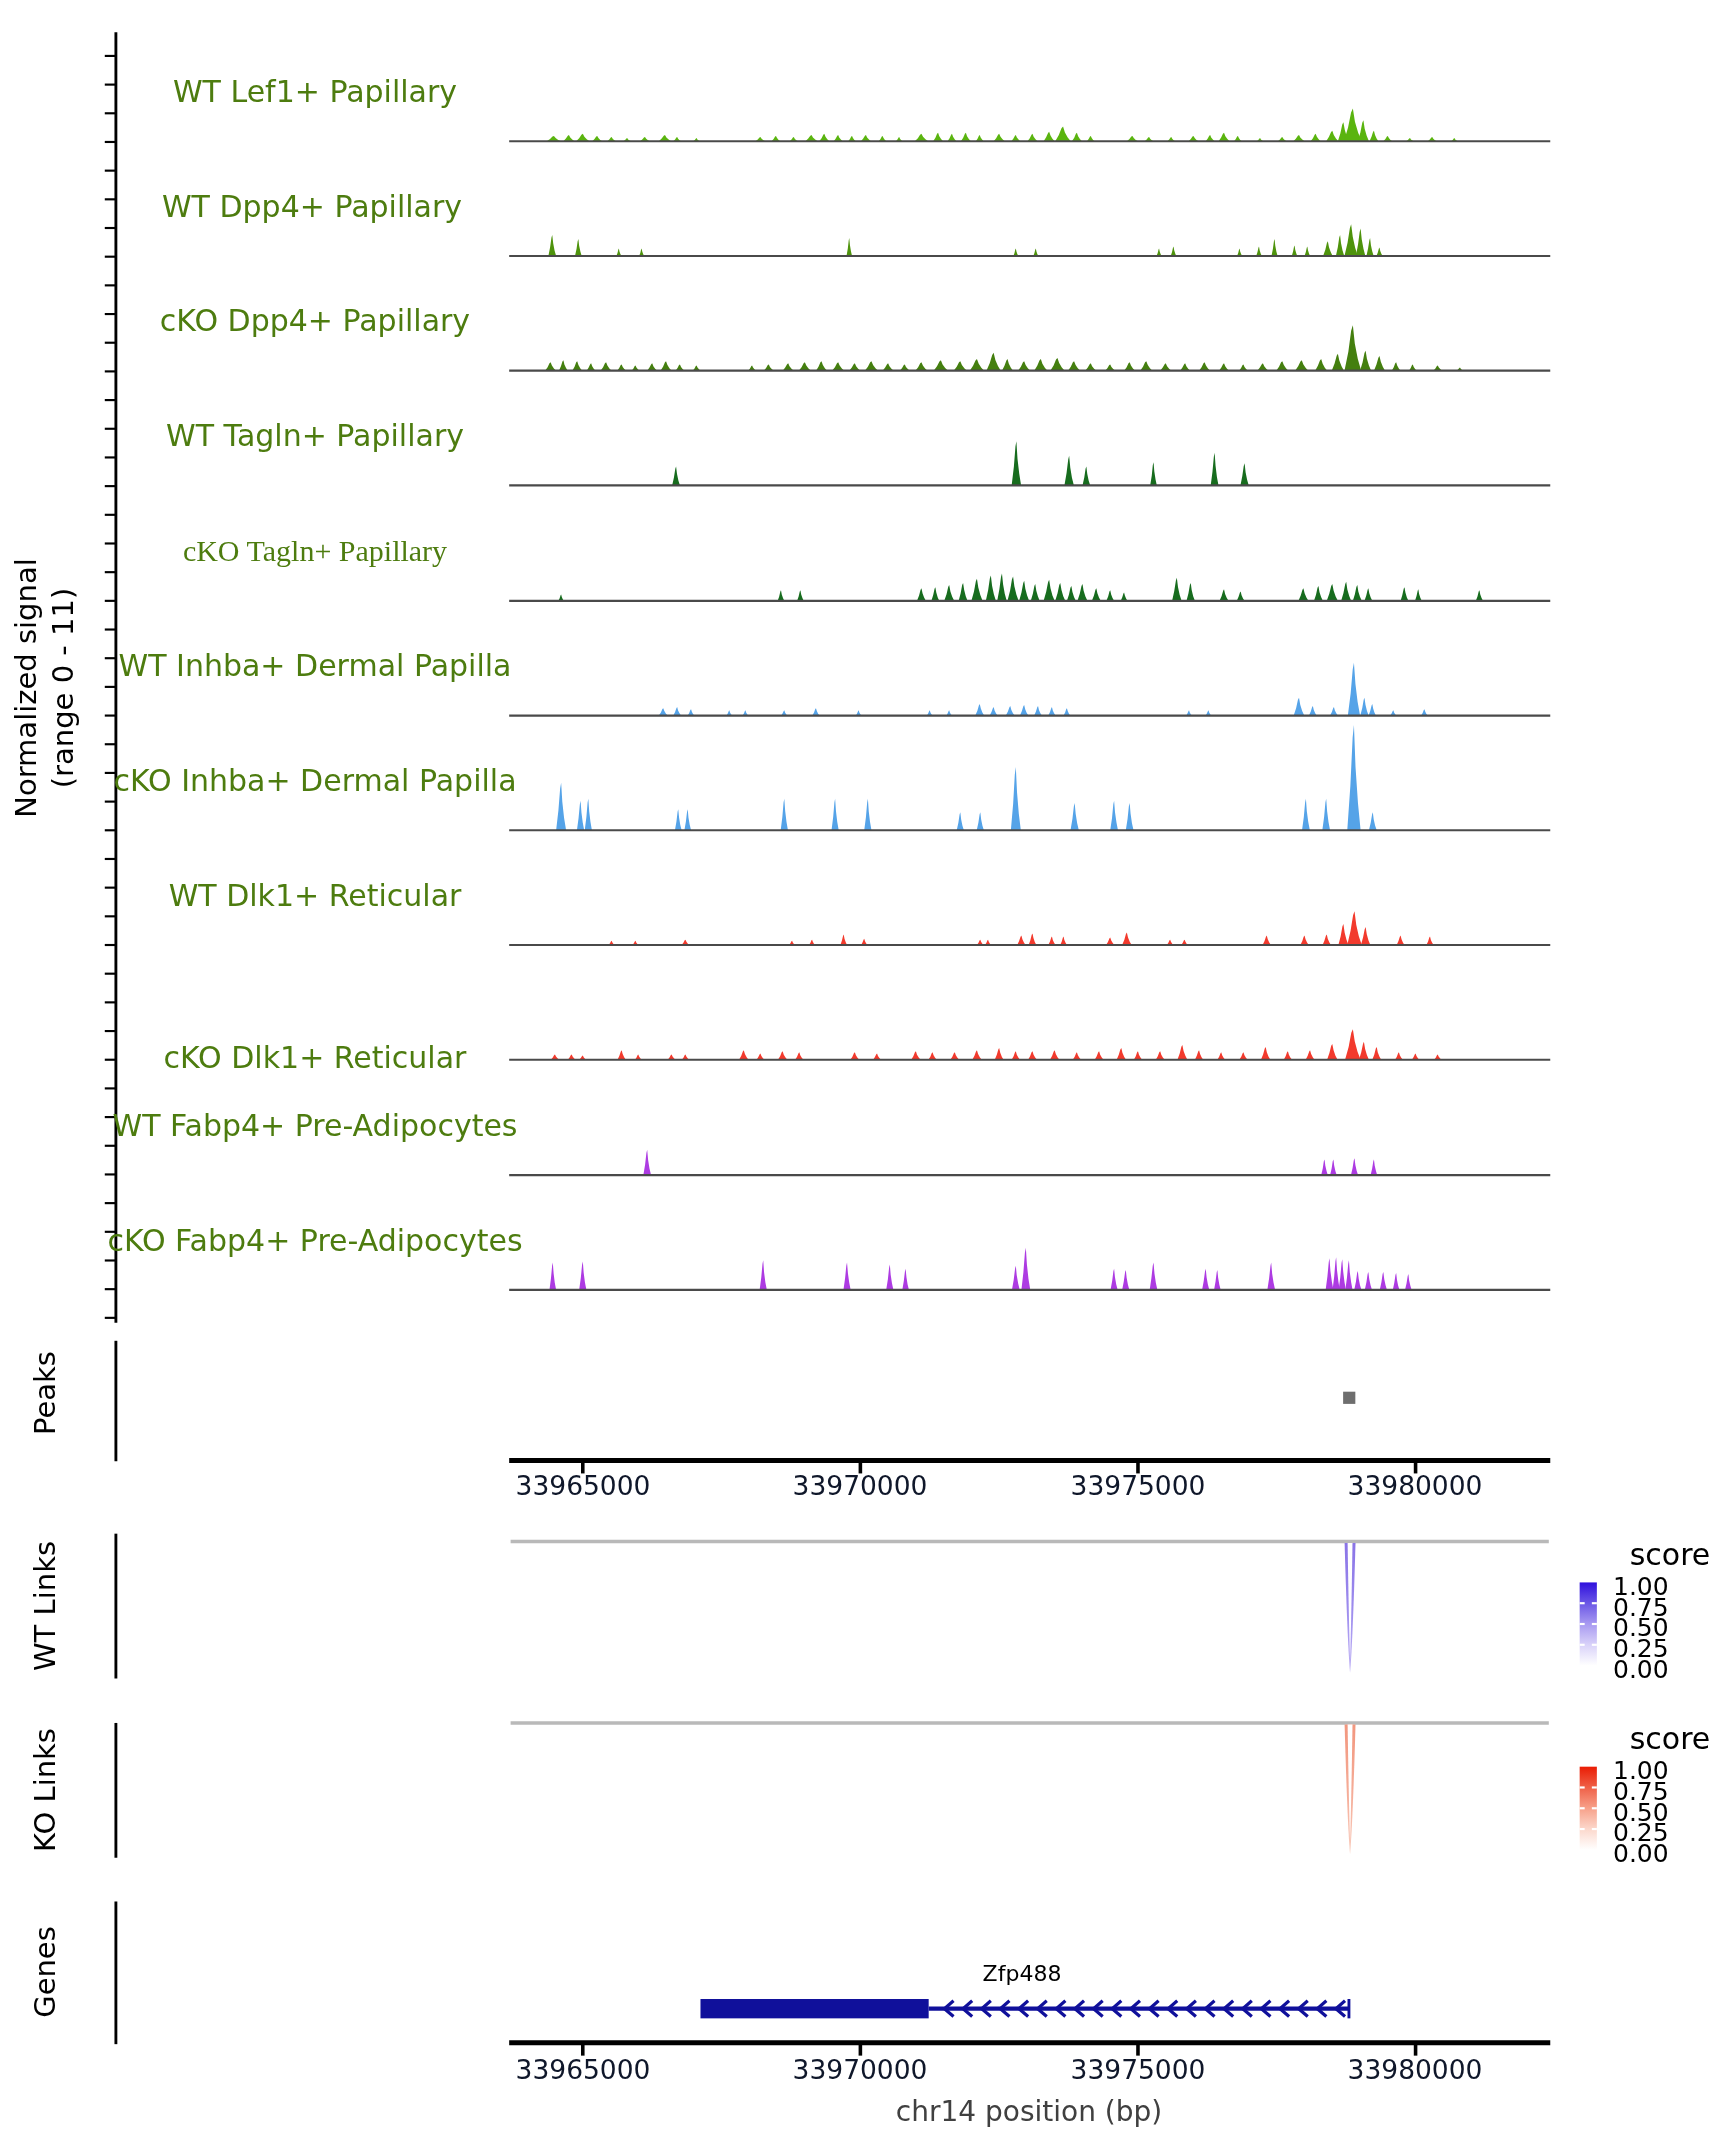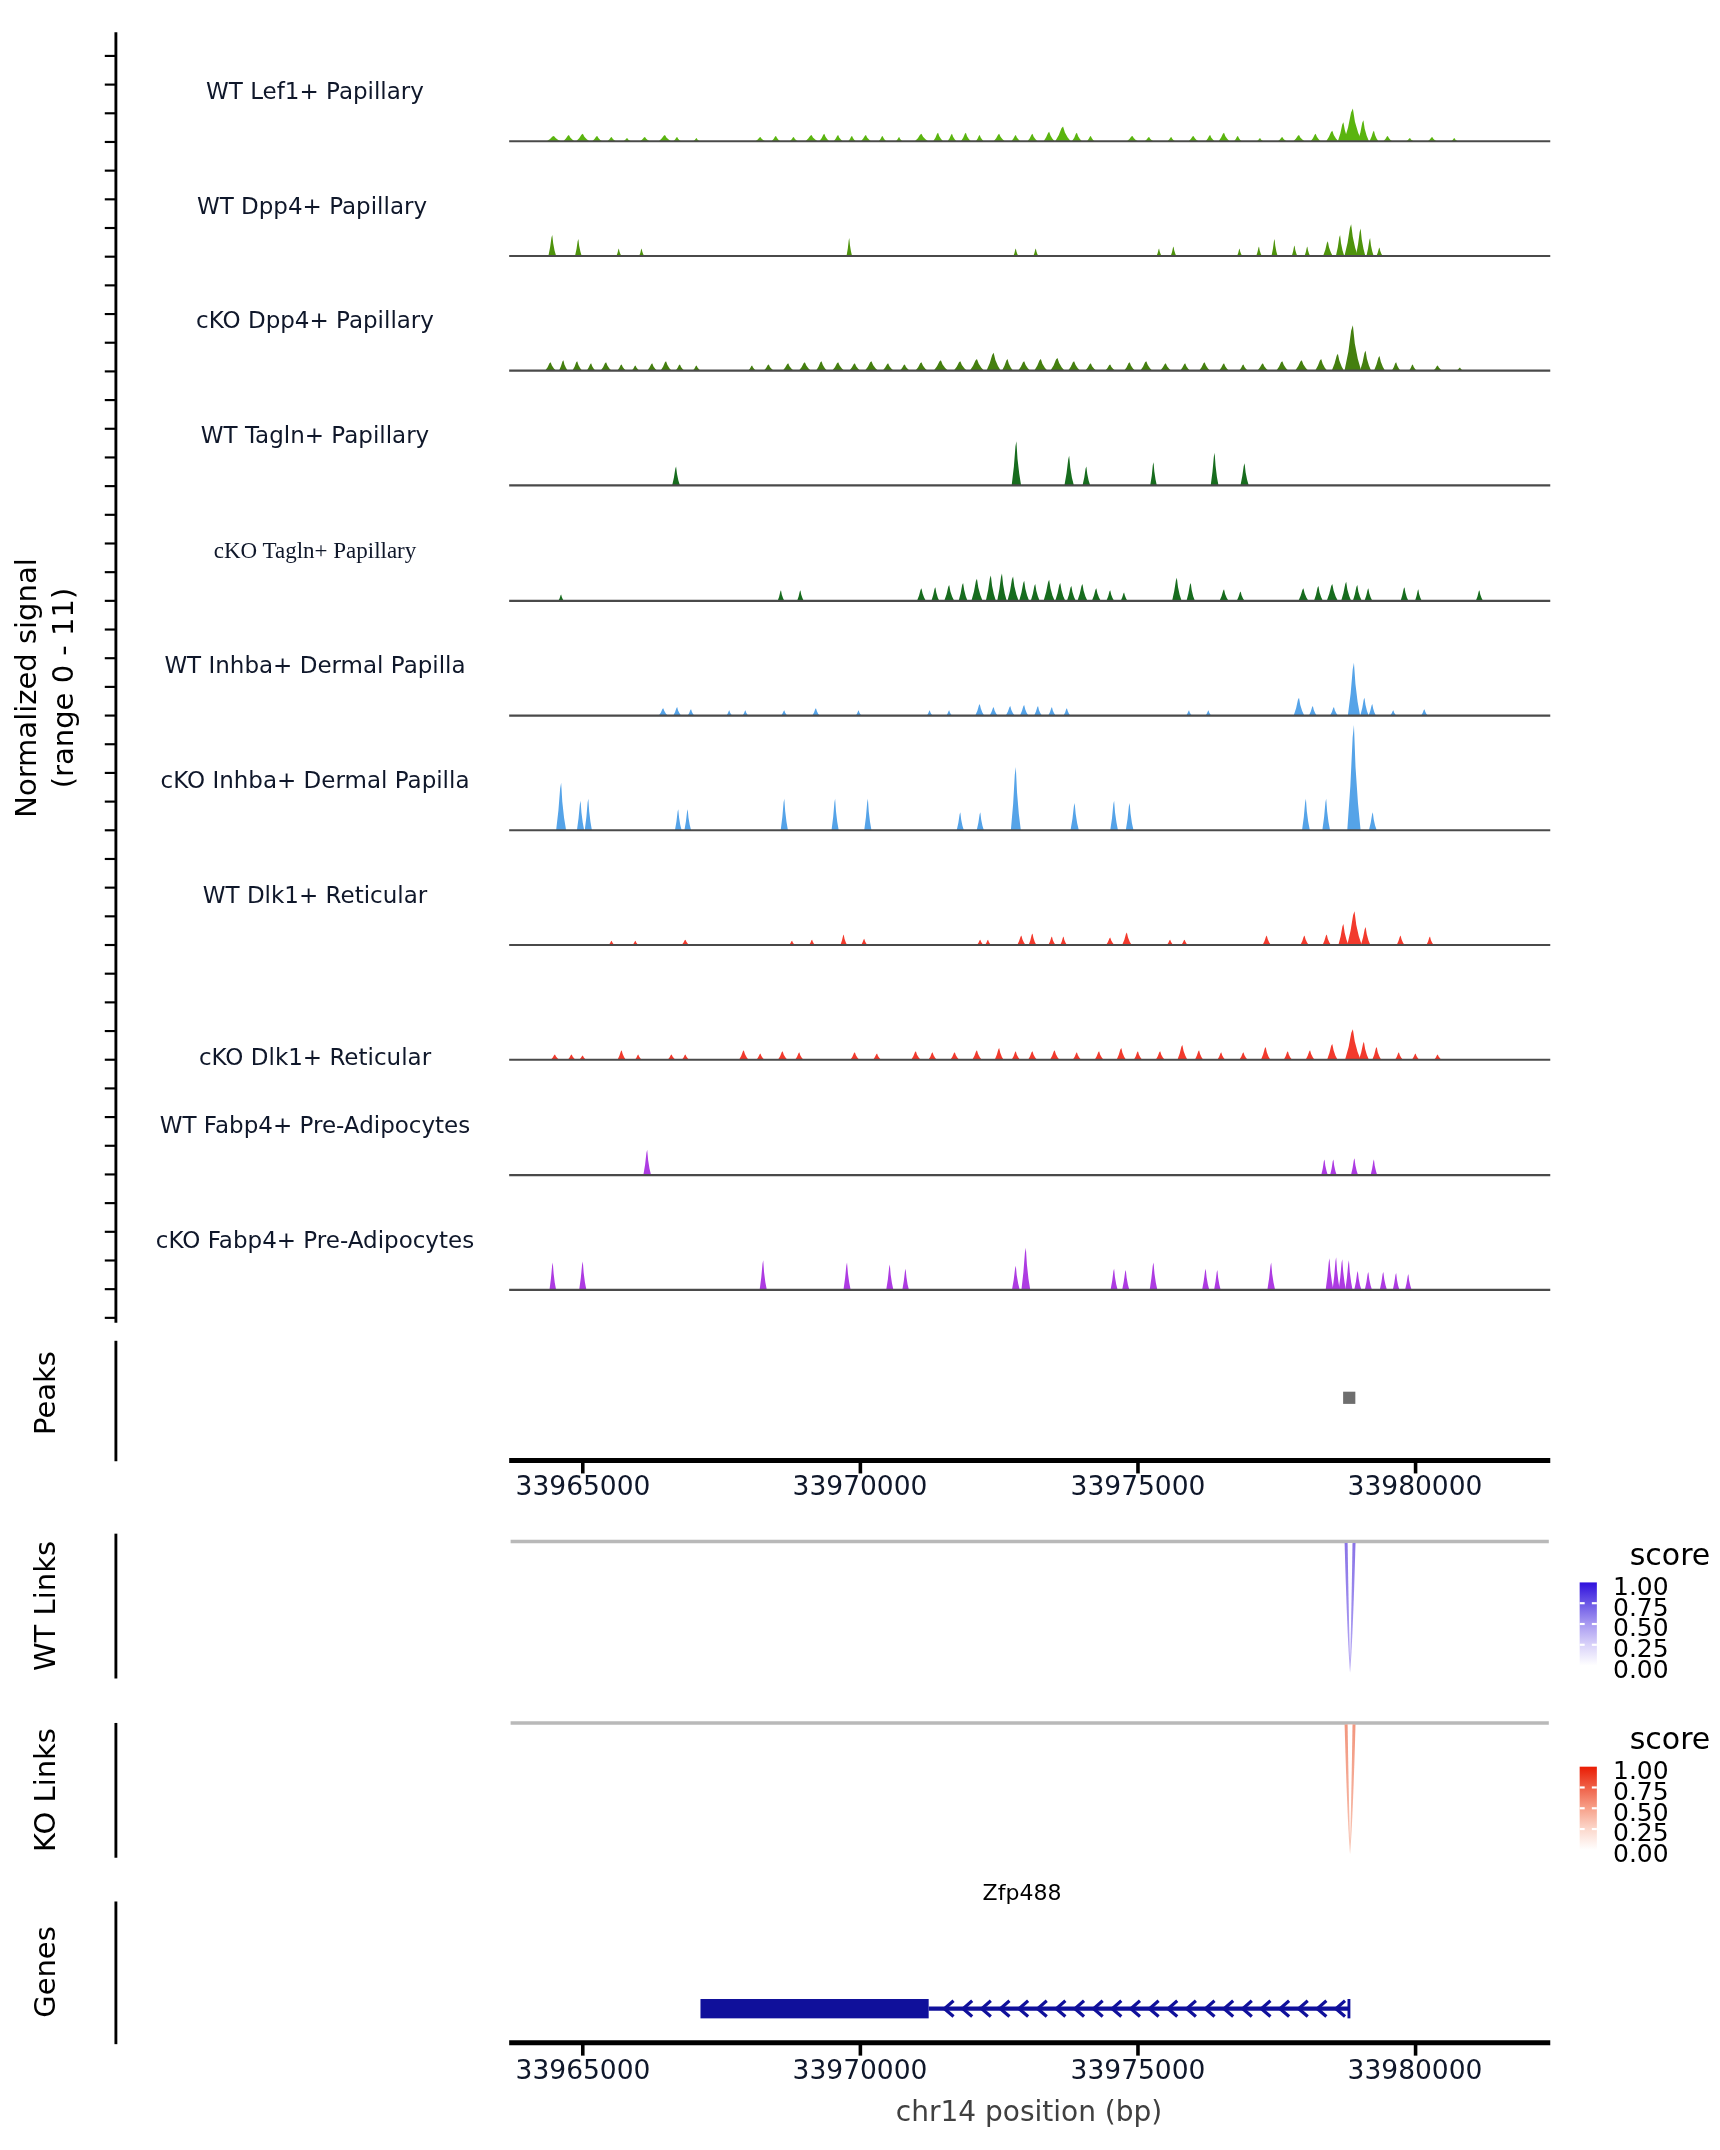--- a/index.html
+++ b/index.html
@@ -1,19 +1,19 @@
 <!DOCTYPE html>
 <html style="font-size:11.5px"><head>
 <meta charset="utf-8">
 <style>
   html,body{margin:0;padding:0;background:#ffffff;}
   #canvas{position:relative;width:1721px;height:2151px;background:#ffffff;
           font-family:"DejaVu Sans","Liberation Sans",sans-serif;overflow:hidden;}
   #plot-svg{position:absolute;left:0;top:0;}
-  .track-label{position:absolute;transform:translate(-50%,-50%);font-size:23px;color:#0f172a;white-space:nowrap;}
+  .track-label{position:absolute;transform:translate(-50%,-50%);font-size:30px;color:#4d7c0f;white-space:nowrap;}
   .rot{position:absolute;transform:translate(-50%,-50%) rotate(-90deg);white-space:nowrap;color:#000;}
   .section-label{font-size:29px;}
   .ylab{font-size:29px;line-height:37px;text-align:center;}
   .axis-tick-label{position:absolute;transform:translate(-50%,-50%);font-size:26.5px;color:#0f172a;white-space:nowrap;}
   .legend-tick-label{position:absolute;transform:translate(0,-50%);font-size:25px;color:#000;white-space:nowrap;}
   .score-title{position:absolute;transform:translate(-50%,-50%);font-size:30px;color:#000;margin-left:48px;}
   .gene-name{position:absolute;transform:translate(-50%,-50%);font-size:22px;color:#000;}
   .xlabel{position:absolute;transform:translate(-50%,-50%);font-size:28px;color:#404040;}
 </style>
 </head>
@@ -518,21 +518,21 @@
     <div>(range 0 - 11)</div>
   </div>
   <div class="rot section-label" style="left:45px;top:1393px;">Peaks</div>
   <div class="rot section-label" style="left:45px;top:1606px;">WT Links</div>
   <div class="rot section-label" style="left:45px;top:1790px;">KO Links</div>
   <div class="rot section-label" style="left:45px;top:1972px;">Genes</div>
 
   <div class="score-title" style="left:1622px;top:1554px;">score</div>
   <div class="score-title" style="left:1622px;top:1738px;">score</div>
 
-  <div class="gene-name" style="left:1022px;top:1892px;">Zfp488</div>
+  <div class="gene-name" style="left:1022px;top:1973px;">Zfp488</div>
   <div class="xlabel" style="left:1029px;top:2111px;">chr14 position (bp)</div>
 
   <div id="track-labels">
       <div class="track-label" style="left: 315px; top: 91px;">WT Lef1+ Papillary</div>
       <div class="track-label" style="left: 312px; top: 206px;">WT Dpp4+ Papillary</div>
       <div class="track-label" style="left: 315px; top: 320px;">cKO Dpp4+ Papillary</div>
       <div class="track-label" style="left: 315px; top: 435px;">WT Tagln+ Papillary</div>
       <div class="track-label" style="left: 315px; top: 551px; font-family: Liberation Serif, serif;">cKO Tagln+ Papillary</div>
       <div class="track-label" style="left: 315px; top: 665px;">WT Inhba+ Dermal Papilla</div>
       <div class="track-label" style="left: 315px; top: 780px;">cKO Inhba+ Dermal Papilla</div>

